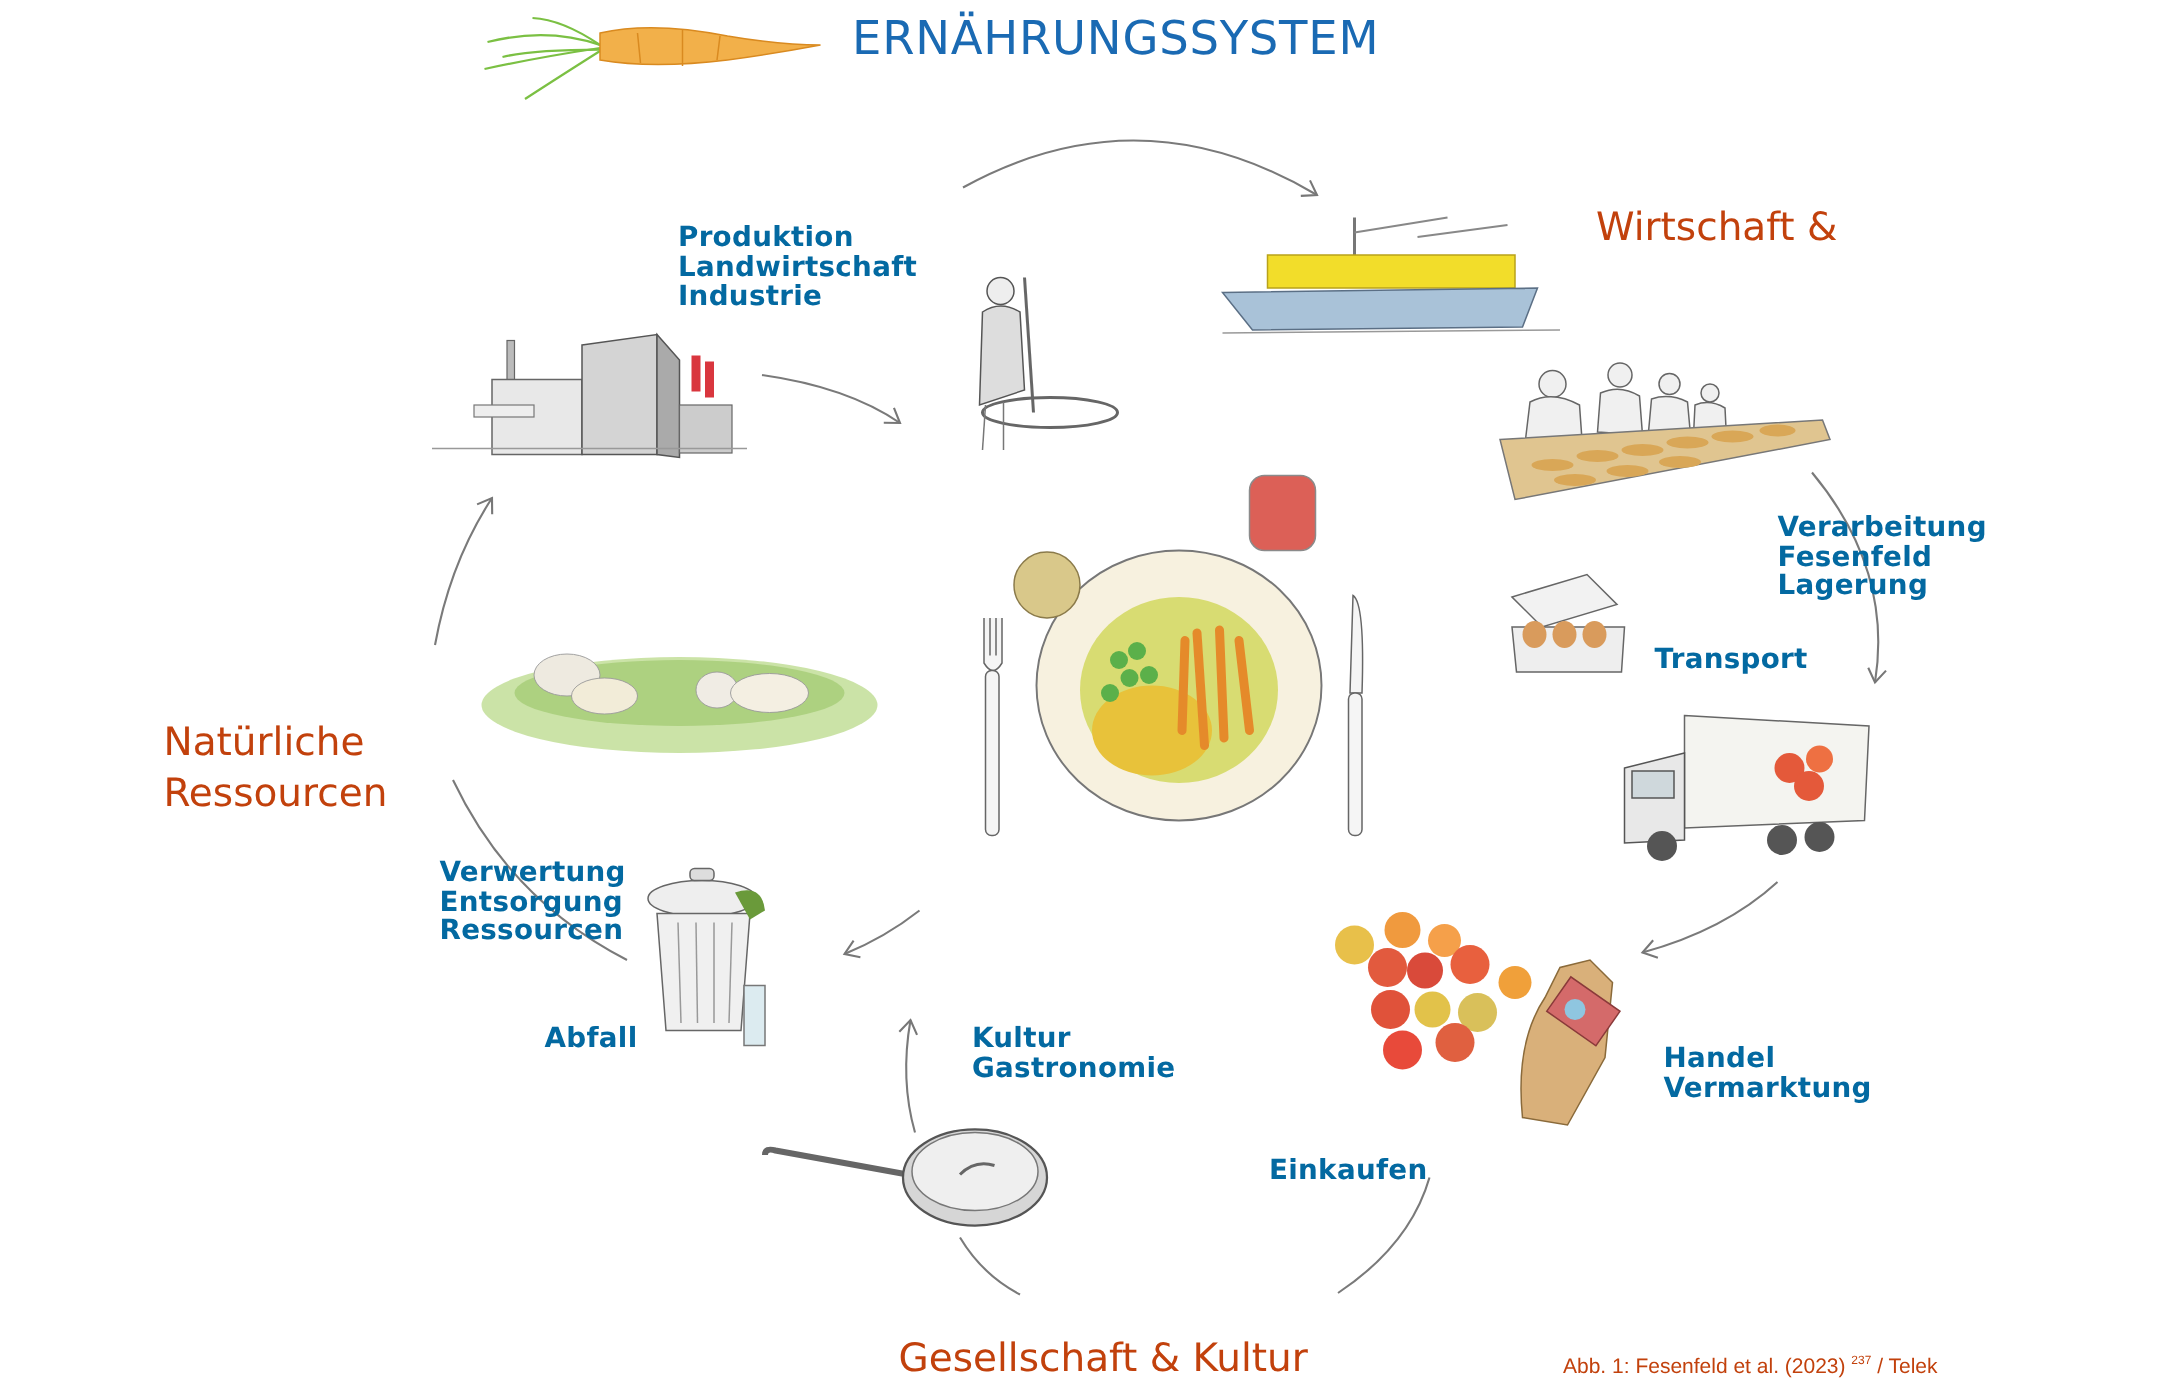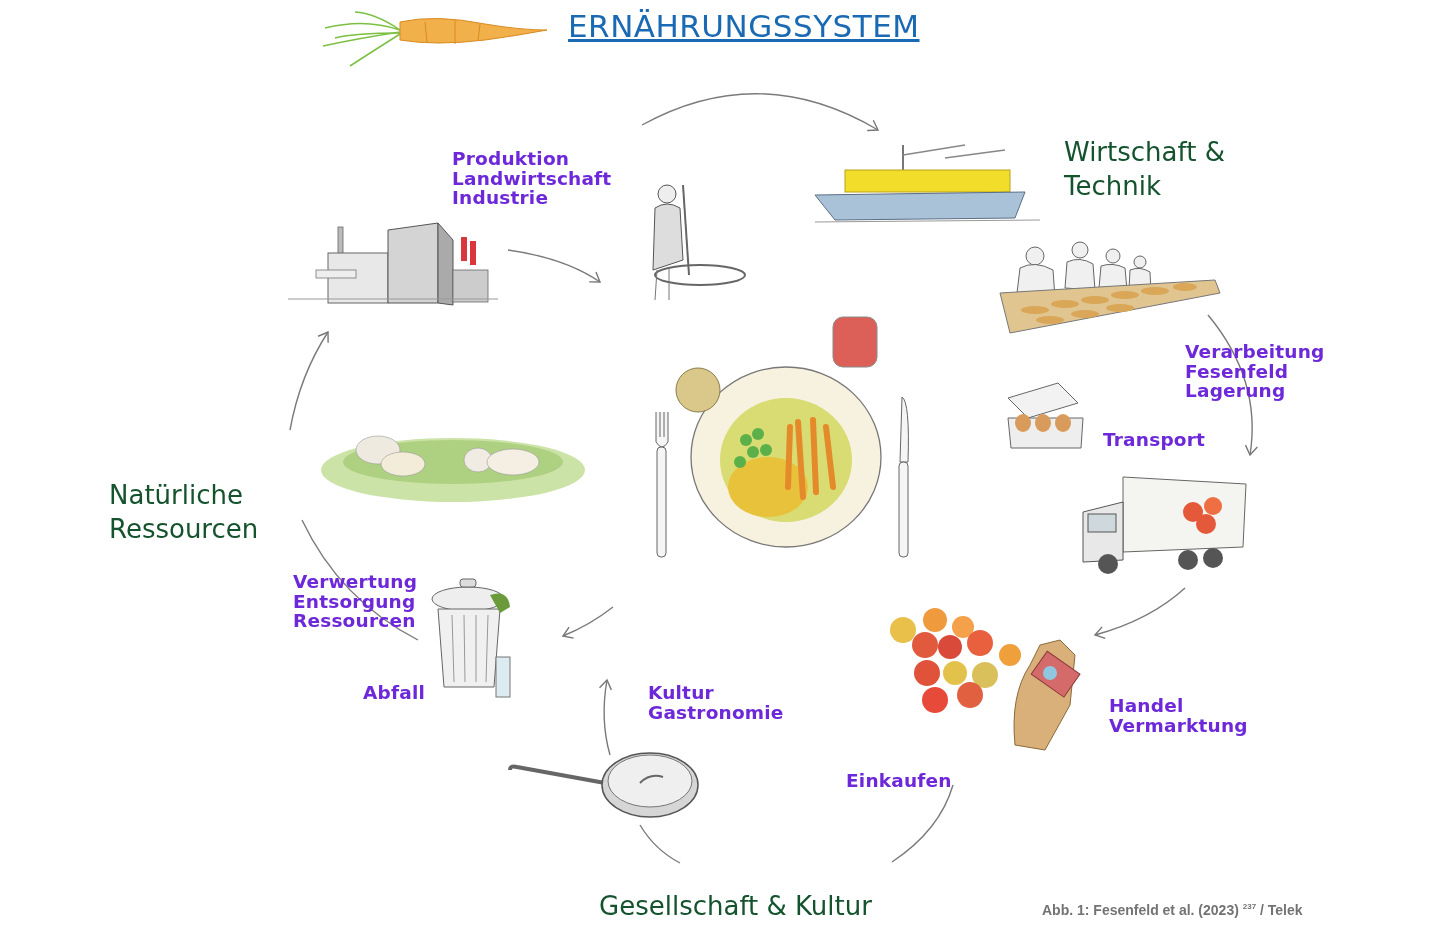--- a/index.html
+++ b/index.html
@@ -1,22 +1,22 @@
 <!DOCTYPE html>
 <html><head>
 <meta charset="utf-8">
 <style>
   html, body { margin:0; padding:0; background:#ffffff; }
   body { width:1440px; height:929px; position:relative; overflow:hidden; font-family:"DejaVu Sans", sans-serif; }
   .abs { position:absolute; }
   .title { color:#1a6ab3; font-size:31px; letter-spacing:0.5px; white-space:nowrap; }
-  .sector { color:#14532d; font-size:26px; line-height:34px; white-space:nowrap; }
-  .label { color:#6d28d9; font-size:18.5px; line-height:19.5px; font-weight:bold; white-space:nowrap; letter-spacing:0.2px; }
+  .sector { color:#c2410c; font-size:26px; line-height:34px; white-space:nowrap; }
+  .label { color:#0369a1; font-size:18.5px; line-height:19.5px; font-weight:bold; white-space:nowrap; letter-spacing:0.2px; }
   .line { display:block; }
-  .caption { color:#737373; font-family:"Liberation Sans", sans-serif; font-size:14px; white-space:nowrap;font-weight:bold; }
+  .caption { color:#c2410c; font-family:"Liberation Sans", sans-serif; font-size:14px; white-space:nowrap; }
   .caption sup { font-size:8px; vertical-align:6px; }
   svg.ill { position:absolute; overflow:visible; }
   #arrows { position:absolute; left:0; top:0; }
 </style>
 </head>
 <body>
 
 <svg id="arrows" width="1440" height="929">
   <defs>
     <marker id="ah" markerWidth="14" markerHeight="14" refX="10" refY="7" orient="auto" markerUnits="userSpaceOnUse">
@@ -41,25 +41,24 @@
   <g stroke="#7bc043" stroke-width="1.5" fill="none">
     <path d="M85,22 Q50,10 10,20"></path>
       <path d="M85,24 Q45,30 8,38"></path>
       <path d="M85,26 Q55,45 35,58"></path>
     <path d="M85,22 Q60,5 40,4"></path>
       <path d="M85,25 Q40,25 20,30"></path>
   </g>
   <path d="M85,14 Q120,6 170,16 Q205,22 232,22 Q200,28 170,32 Q120,38 85,32 Z" fill="#f2b04a" stroke="#d98a20" stroke-width="1"></path>
   <path d="M110,14 L112,34 M140,12 L140,36 M165,16 L163,32" stroke="#d98a20" stroke-width="1"></path>
 </svg>
-<div class="abs title" style="left:568px;top:8px;text-decoration:underline;">ERNÄHRUNGSSYSTEM</div>
+<div class="abs title" style="left:568px;top:8px;">ERNÄHRUNGSSYSTEM</div>
 
 <div class="abs sector" style="left:1064px;top:135px;">
   <span class="line">Wirtschaft &amp;</span>
-  <span class="line">Technik</span>
 </div>
 <div class="abs sector" style="left:109px;top:432px;margin-top:46px;">
   <span class="line">Natürliche</span>
   <span class="line">Ressourcen</span>
 </div>
 <div class="abs sector" style="left:599px;top:889px;">
   <span class="line">Gesellschaft &amp; Kultur</span>
 </div>
 
 <div class="abs label" style="left:452px;top:149px;">

